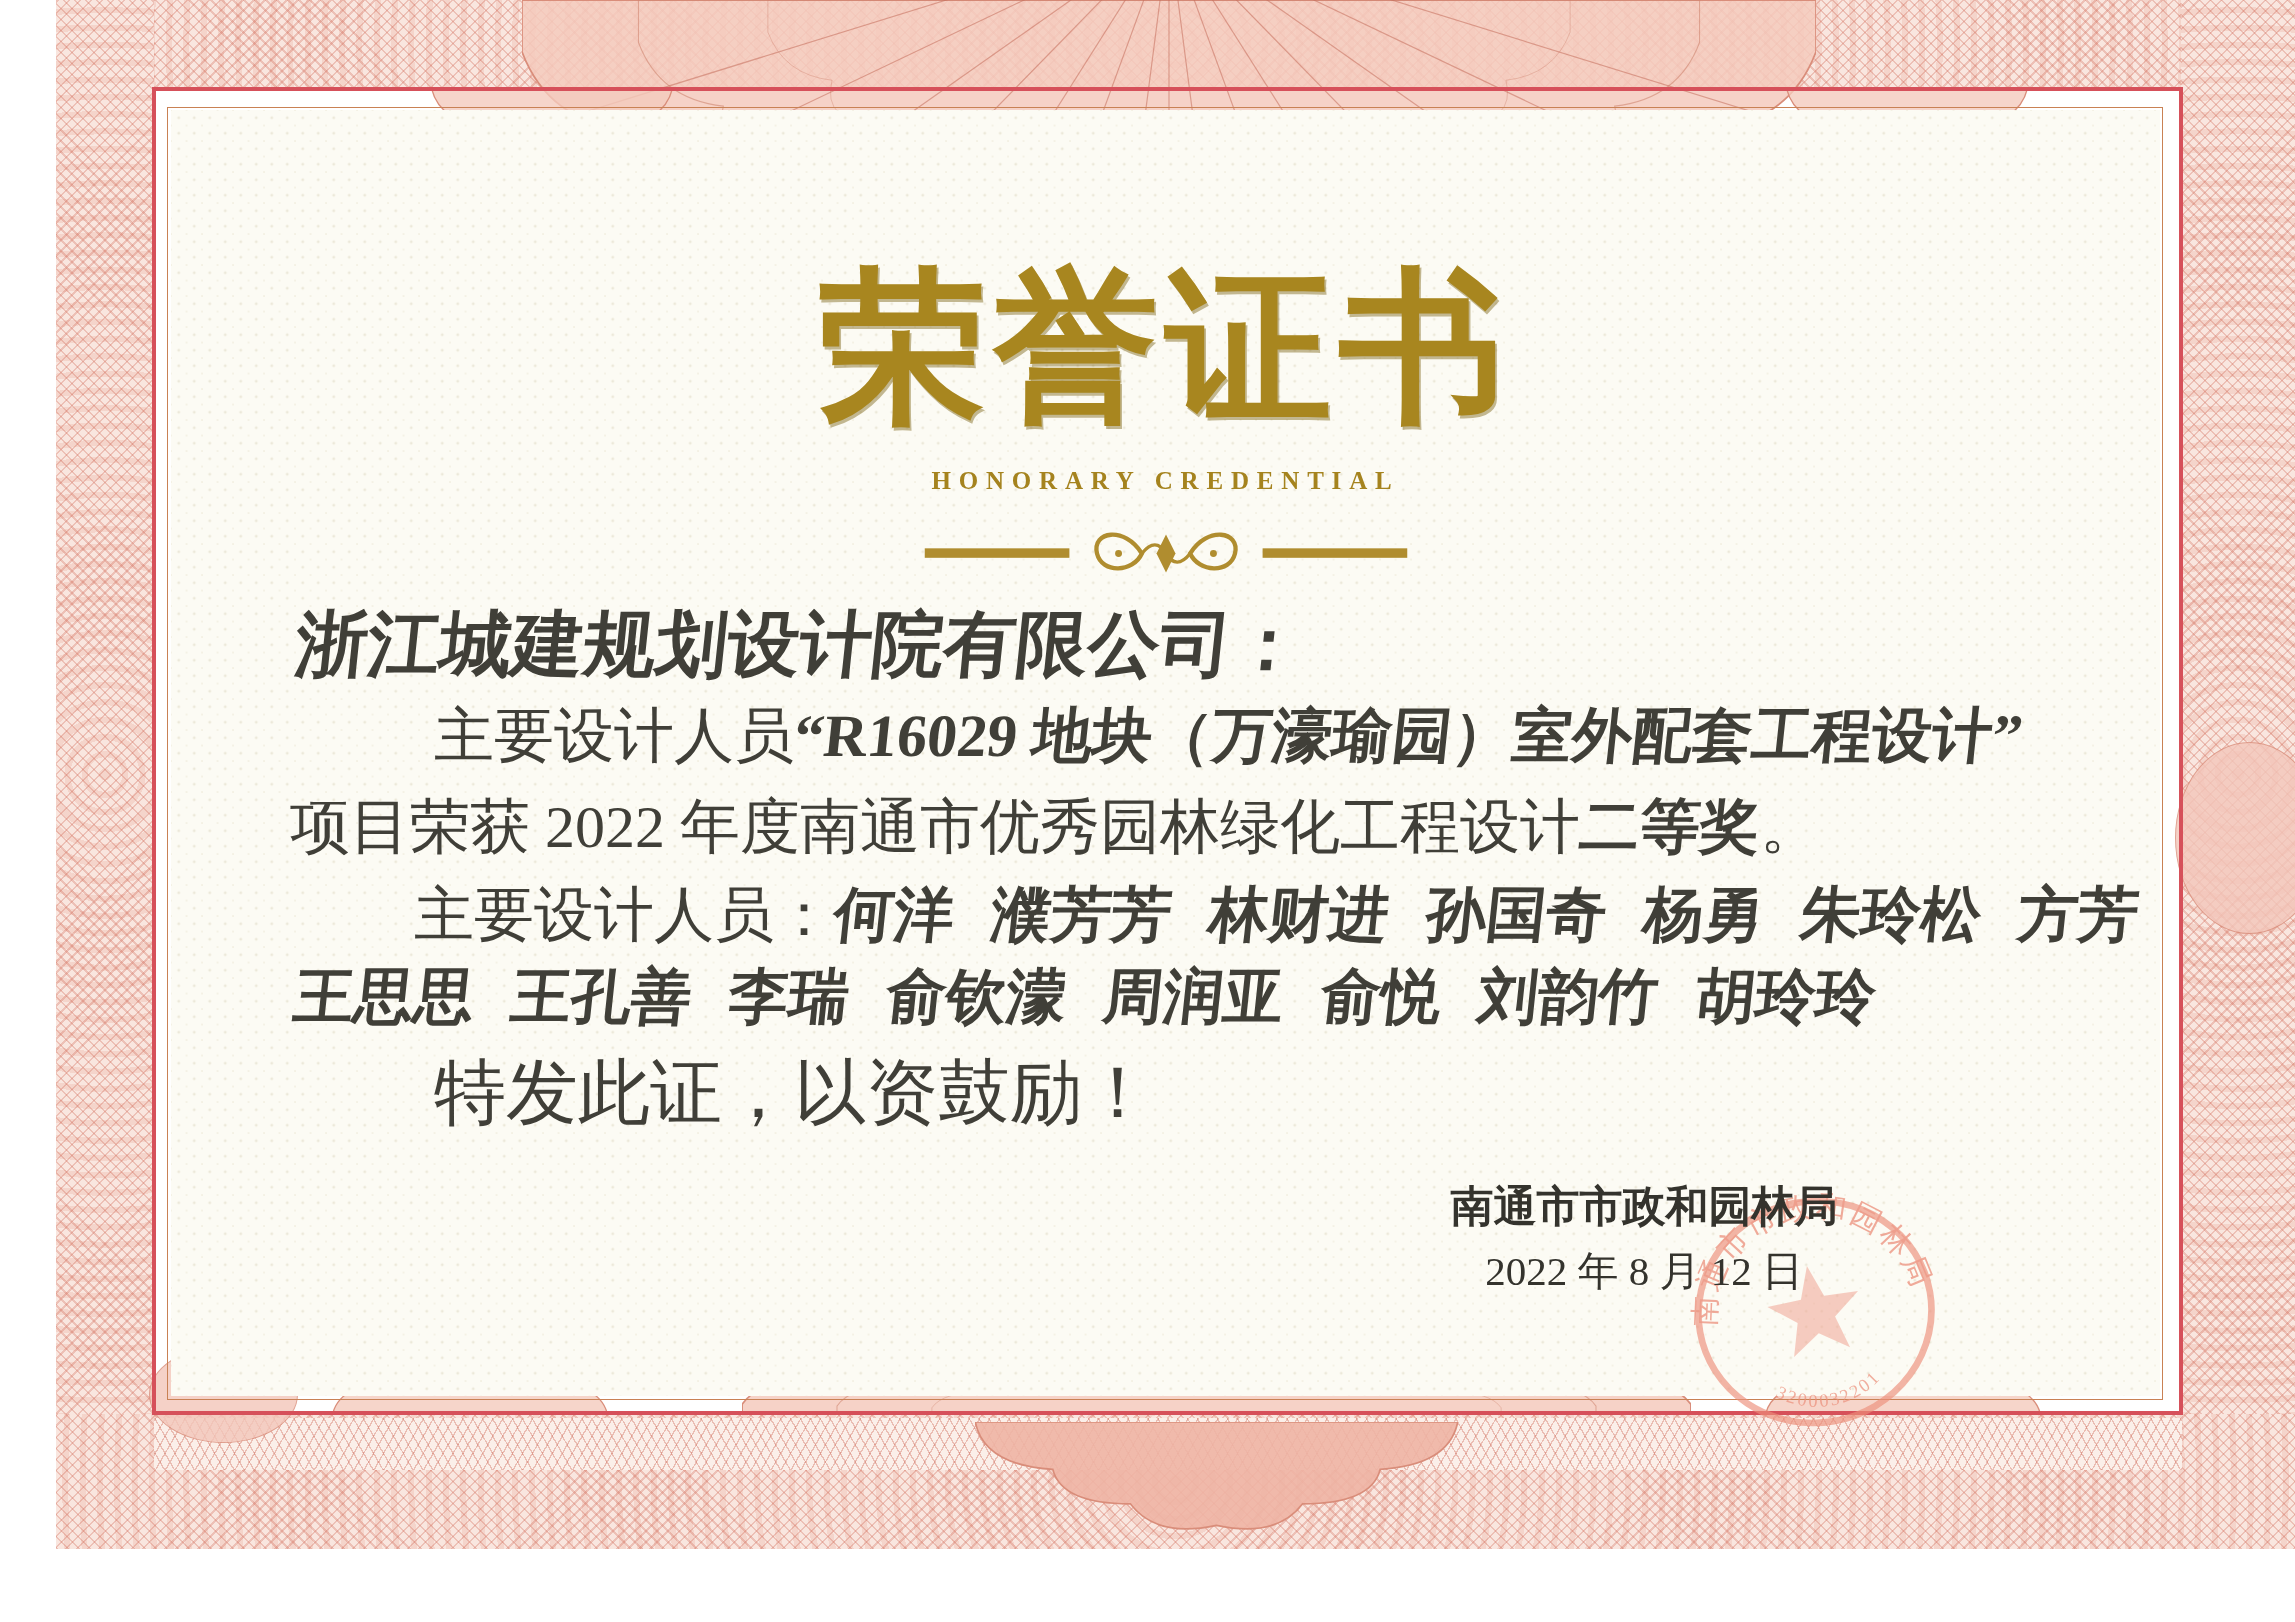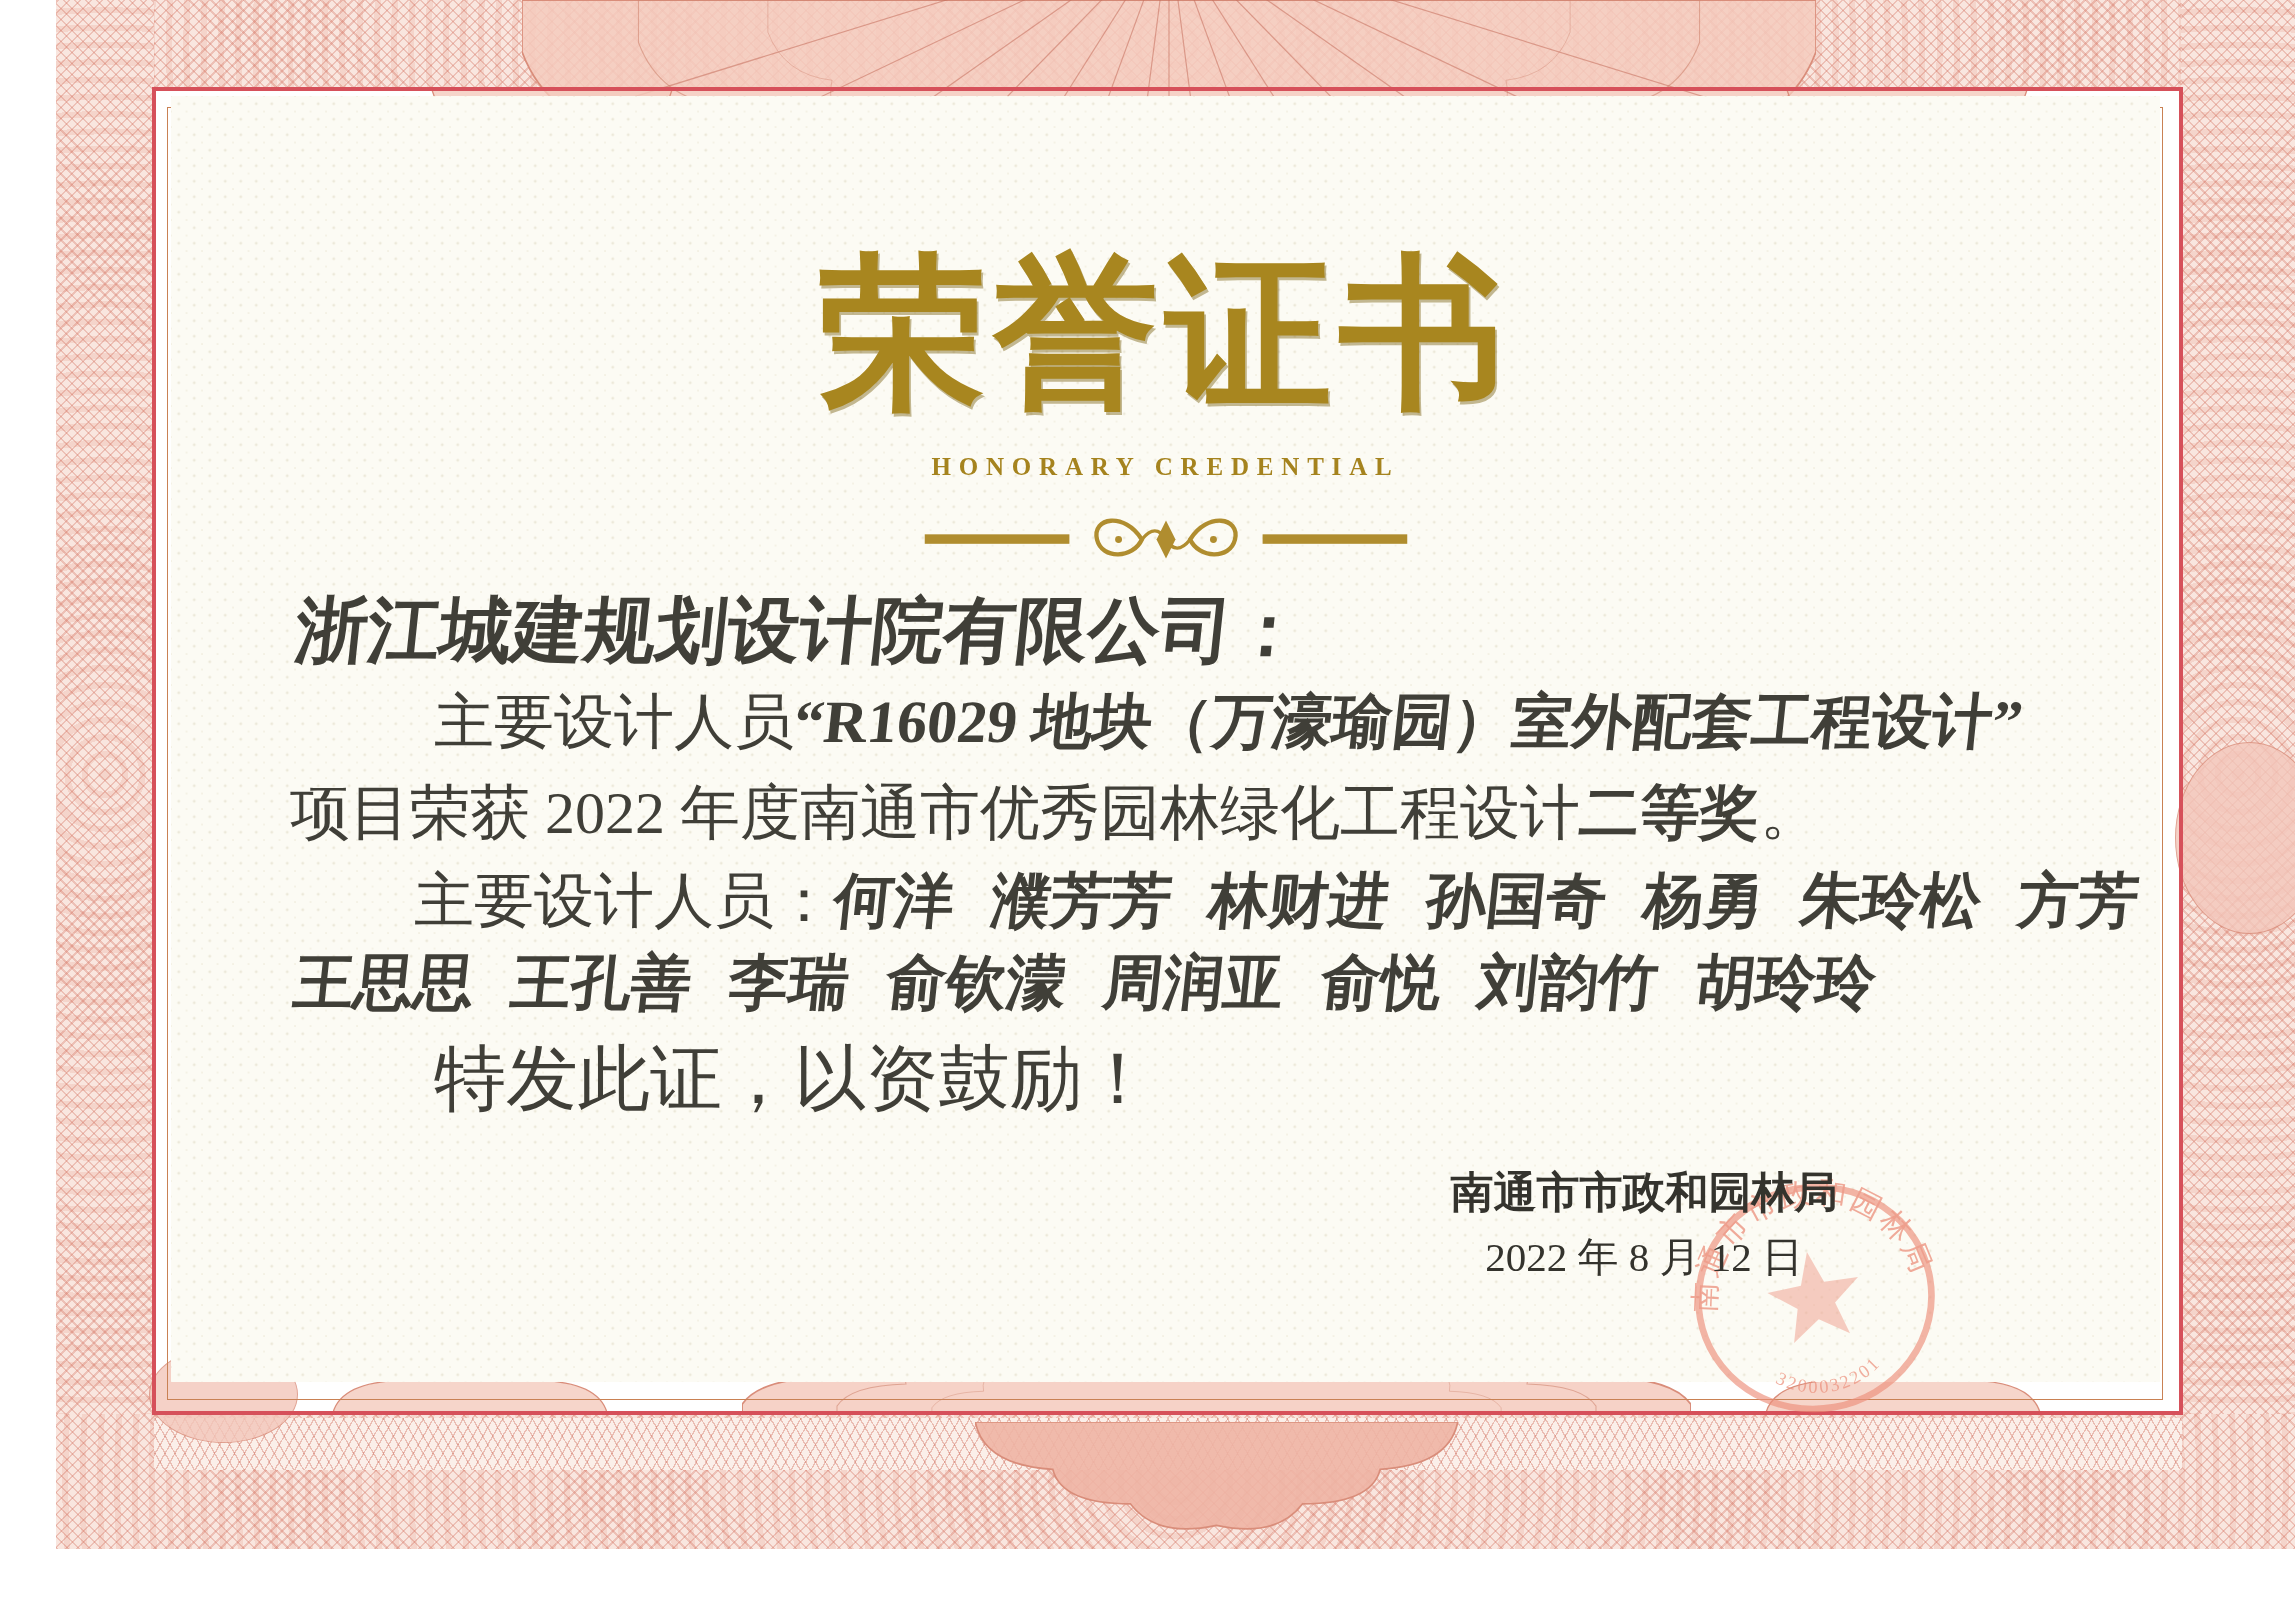--- a/index.html
+++ b/index.html
@@ -20,21 +20,21 @@
   .band-bottom{left:0;top:1414px;width:2239px;height:135px;}
   .mesh-strip{left:98px;top:1418px;width:2028px;height:52px;
       background:
       repeating-linear-gradient(60deg, rgba(203,96,78,.35) 0 1.3px, rgba(0,0,0,0) 1.3px 8.6px),
       repeating-linear-gradient(-60deg, rgba(203,96,78,.35) 0 1.3px, rgba(0,0,0,0) 1.3px 8.6px),
       #fbefe9;}
   
   .frame-red{left:96px;top:87px;width:2031px;height:1328px;border:4.3px solid #d6505a;box-sizing:border-box;}
   .frame-orange{left:111px;top:107px;width:1996px;height:1293px;border:1.7px solid #c98154;box-sizing:border-box;}
   
-  .body{left:115px;top:96px;width:1989px;height:1286px;background-color:#fcfbf4;
+  .body{left:115px;top:110px;width:1989px;height:1286px;background-color:#fcfbf4;
       background-image:radial-gradient(circle, rgba(196,186,150,.28) 1.4px, rgba(0,0,0,0) 1.6px),
                        radial-gradient(circle, rgba(210,198,160,.18) 1.2px, rgba(0,0,0,0) 1.4px);
       background-size:15.5px 15.5px,15.5px 15.5px;background-position:0 0,7.8px 7.8px;}
   
   .gold{color:#a8861f;}
   .title{top:155px;left:0;width:100%;text-align:center;font-size:166px;line-height:1;
          font-weight:bold;letter-spacing:7px;text-shadow:1.7px 2.6px 0 rgba(124,99,22,.45);}
   .subtitle{top:357px;left:0;width:100%;text-align:center;font-size:25px;font-weight:bold;
          letter-spacing:7.8px;color:#a5831e;}
   .flourish{top:409px;left:50%;transform:translateX(-50%);}

